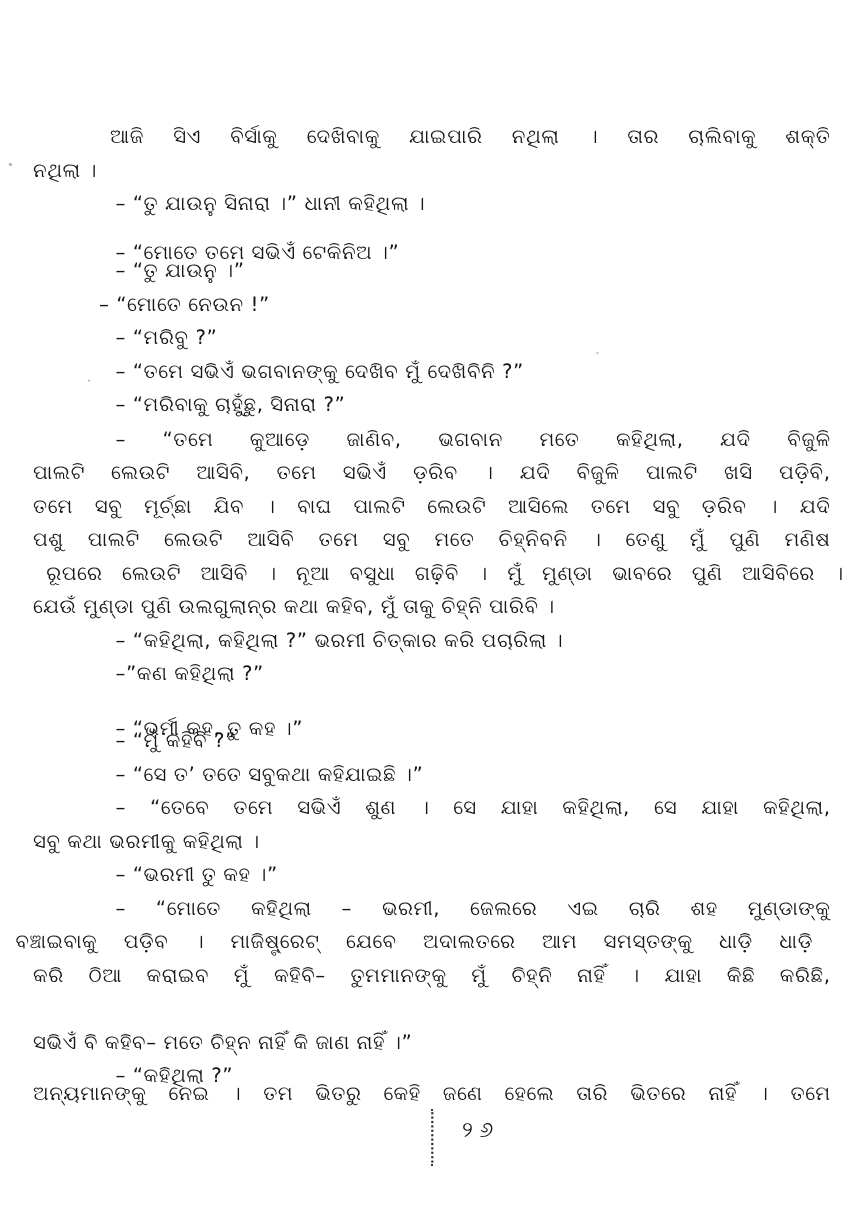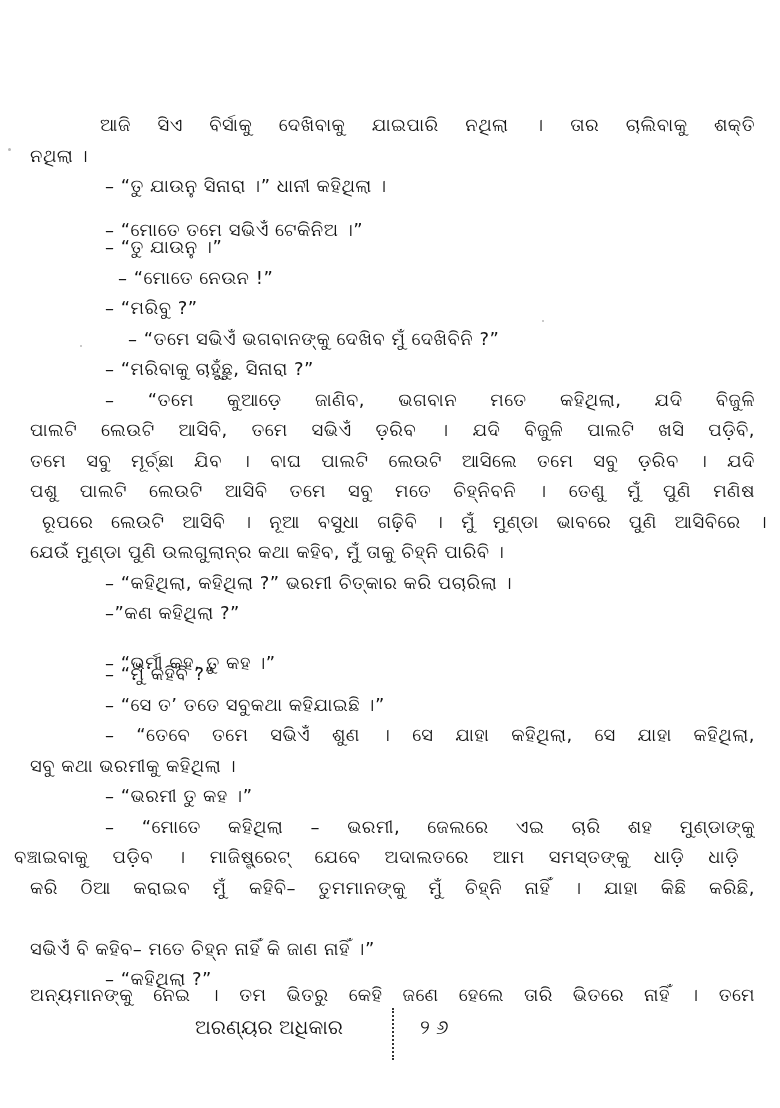--- a/index.html
+++ b/index.html
@@ -21,23 +21,23 @@
 </head>
 <body>
 
 <div class="page">
   <div id="body-text">
       <div class="line justify" style="left: 100px; top: 110px; width: 655px; white-space: normal; height: 30px; overflow: hidden;">ଆଜି ସିଏ ବିର୍ସାକୁ ଦେଖିବାକୁ ଯାଇପାରି ନଥିଲା । ତାର ଚାଲିବାକୁ ଶକ୍ତି</div>
       <div class="line" style="left: 30px; top: 141px;">ନଥିଲା ।</div>
       <div class="line" style="left: 105px; top: 171px;">– “ତୁ ଯାଉନୁ ସିନାରା ।” ଧାନୀ କହିଥିଲା ।</div>
       <div class="line" style="left: 105px; top: 202px; margin-top: 13px;">– “ମୋତେ ତମେ ସଭିଏଁ ଟେକିନିଅ ।”</div>
       <div class="line" style="left: 105px; top: 232px;">– “ତୁ ଯାଉନୁ ।”</div>
-      <div class="line" style="left: 118px; top: 263px; text-align: center;">– “ମୋତେ ନେଉନ !”</div>
+      <div class="line" style="left: 90px; top: 263px; text-align: center;">– “ମୋତେ ନେଉନ !”</div>
       <div class="line" style="left: 105px; top: 293px;">– “ମରିବୁ ?”</div>
-      <div class="line" style="left: 105px; top: 324px; margin-left: 23px;">– “ତମେ ସଭିଏଁ ଭଗବାନଙ୍କୁ ଦେଖିବ ମୁଁ ଦେଖିବିନି ?”</div>
+      <div class="line" style="left: 105px; top: 324px;">– “ତମେ ସଭିଏଁ ଭଗବାନଙ୍କୁ ଦେଖିବ ମୁଁ ଦେଖିବିନି ?”</div>
       <div class="line" style="left: 105px; top: 354px;">– “ମରିବାକୁ ଚାହୁଁଛୁ, ସିନାରା ?”</div>
       <div class="line justify" style="left: 105px; top: 385px; width: 650px; white-space: normal; height: 30px; overflow: hidden;">– “ତମେ କୁଆଡ଼େ ଜାଣିବ, ଭଗବାନ ମତେ କହିଥିଲା, ଯଦି ବିଜୁଳି</div>
       <div class="line justify" style="left: 30px; top: 415px; width: 725px; white-space: normal; height: 30px; overflow: hidden;">ପାଲଟି ଲେଉଟି ଆସିବି, ତମେ ସଭିଏଁ ଡ଼ରିବ । ଯଦି ବିଜୁଳି ପାଲଟି ଖସି ପଡ଼ିବି,</div>
       <div class="line justify" style="left: 30px; top: 446px; width: 725px; white-space: normal; height: 30px; overflow: hidden;">ତମେ ସବୁ ମୂର୍ଚ୍ଛା ଯିବ । ବାଘ ପାଲଟି ଲେଉଟି ଆସିଲେ ତମେ ସବୁ ଡ଼ରିବ । ଯଦି</div>
       <div class="line justify" style="left: 30px; top: 476px; width: 725px; white-space: normal; height: 30px; overflow: hidden;">ପଶୁ ପାଲଟି ଲେଉଟି ଆସିବି ତମେ ସବୁ ମତେ ଚିହ୍ନିବନି । ତେଣୁ ମୁଁ ପୁଣି ମଣିଷ</div>
       <div class="line justify" style="left: 30px; top: 507px; width: 725px; white-space: normal; height: 30px; overflow: hidden; margin-left: 12px;">ରୂପରେ ଲେଉଟି ଆସିବି । ନୂଆ ବସୁଧା ଗଢ଼ିବି । ମୁଁ ମୁଣ୍ଡା ଭାବରେ ପୁଣି ଆସିବିରେ ।</div>
       <div class="line" style="left: 30px; top: 537px;">ଯେଉଁ ମୁଣ୍ଡା ପୁଣି ଉଲଗୁଲାନ୍‌ର କଥା କହିବ, ମୁଁ ତାକୁ ଚିହ୍ନି ପାରିବି ।</div>
       <div class="line" style="left: 105px; top: 568px;">– “କହିଥିଲା, କହିଥିଲା ?” ଭରମୀ ଚିତ୍କାର କରି ପଚାରିଲା ।</div>
       <div class="line" style="left: 105px; top: 598px;">–”କଣ କହିଥିଲା ?”</div>
       <div class="line" style="left: 105px; top: 629px; margin-top: 19px;">– “ଭର୍ମୀ କହ, ତୁ କହ ।”</div>
@@ -51,16 +51,15 @@
       <div class="line justify" style="left: 30px; top: 873px; width: 725px; white-space: normal; height: 30px; overflow: hidden;">କରି ଠିଆ କରାଇବ ମୁଁ କହିବି– ତୁମମାନଙ୍କୁ ମୁଁ ଚିହ୍ନି ନାହିଁ । ଯାହା କିଛି କରିଛି,</div>
       <div class="line justify" style="left: 30px; top: 936px; width: 725px; white-space: normal; height: 30px; overflow: hidden; margin-top: 44px;">ଅନ୍ୟମାନଙ୍କୁ ନେଇ । ତମ ଭିତରୁ କେହି ଜଣେ ହେଲେ ତାରି ଭିତରେ ନାହିଁ । ତମେ</div>
       <div class="line" style="left: 30px; top: 934px;">ସଭିଏଁ ବି କହିବ– ମତେ ଚିହ୍ନ ନାହିଁ କି ଜାଣ ନାହିଁ ।”</div>
       <div class="line" style="left: 105px; top: 964px;">– “କହିଥିଲା ?”</div>
     </div>
 
   <div class="speck" style="left:8px;top:148px;width:3px;height:3px;"></div>
   <div class="speck" style="left:80px;top:345px;width:2px;height:2px;"></div>
   <div class="speck" style="left:542px;top:320px;width:2px;height:2px;"></div>
 
-  <div class="footer-title">ଅରଣ୍ୟର ଅଧିକାର</div>
   <div class="footer-rule"></div>
   <div class="footer-page">୨୬</div>
 </div>
 
 </body></html>

